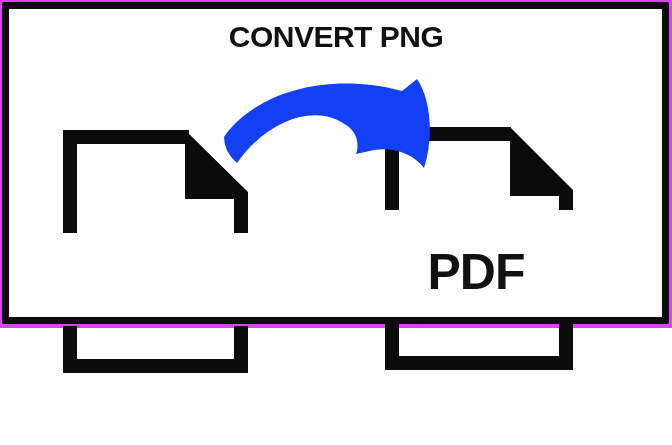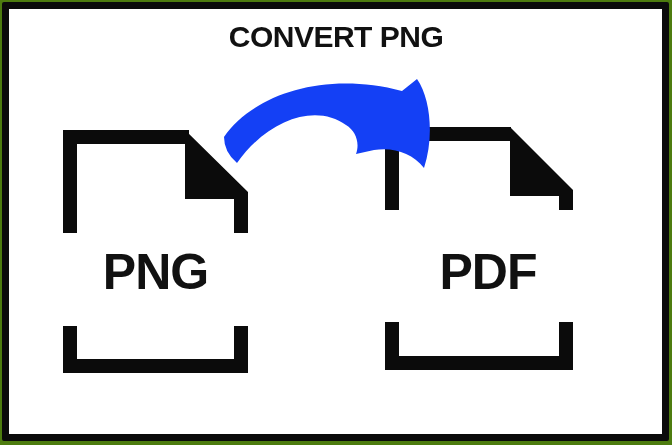--- a/index.html
+++ b/index.html
@@ -7,22 +7,22 @@
     padding: 0;
     width: 672px;
     height: 445px;
     background: #ffffff;
     overflow: hidden;
     font-family: "Liberation Sans", sans-serif;
   }
   .canvas {
     position: relative;
     width: 672px;
-    height: 445px;
-    background: #4d7c0f;
+    height: 328px;
+    background: #d946ef;
   }
   .frame {
     position: absolute;
     left: 2px;
     top: 2px;
     right: 3px;
     bottom: 4px;
     border: 7px solid #0b0b0b;
     border-radius: 2px;
     background: #ffffff;
@@ -62,21 +62,21 @@
     top: 245px;
     height: 54px;
     line-height: 54px;
     text-align: center;
     font-size: 50px;
     font-weight: 700;
     letter-spacing: -1px;
     color: #111111;
   }
   .file-label.src { left: 63px;  width: 185px; }
-  .file-label.dst { left: 394px; width: 188px; }
+  .file-label.dst { left: 382px; width: 188px; }
 </style>
 </head>
 <body>
 
 <div class="canvas">
 
   <div class="frame"></div>
 
   <div class="title">
     <span class="part1">CONVERT PNG</span>
@@ -103,16 +103,15 @@
              L 417 79
              C 431 99 434 138 424 168
              C 412 153 394 147 374 150
              L 356 154
              C 360 143 356 131 346 125
              C 316 103 268 119 237 163
              Q 224 152 224 137
              Z" fill="#1440f5"></path>
   </svg>
 
-  <div class="file-label src">PNG</div>
   <div class="file-label dst">PDF</div>
 
 </div>
 
 </body></html>

